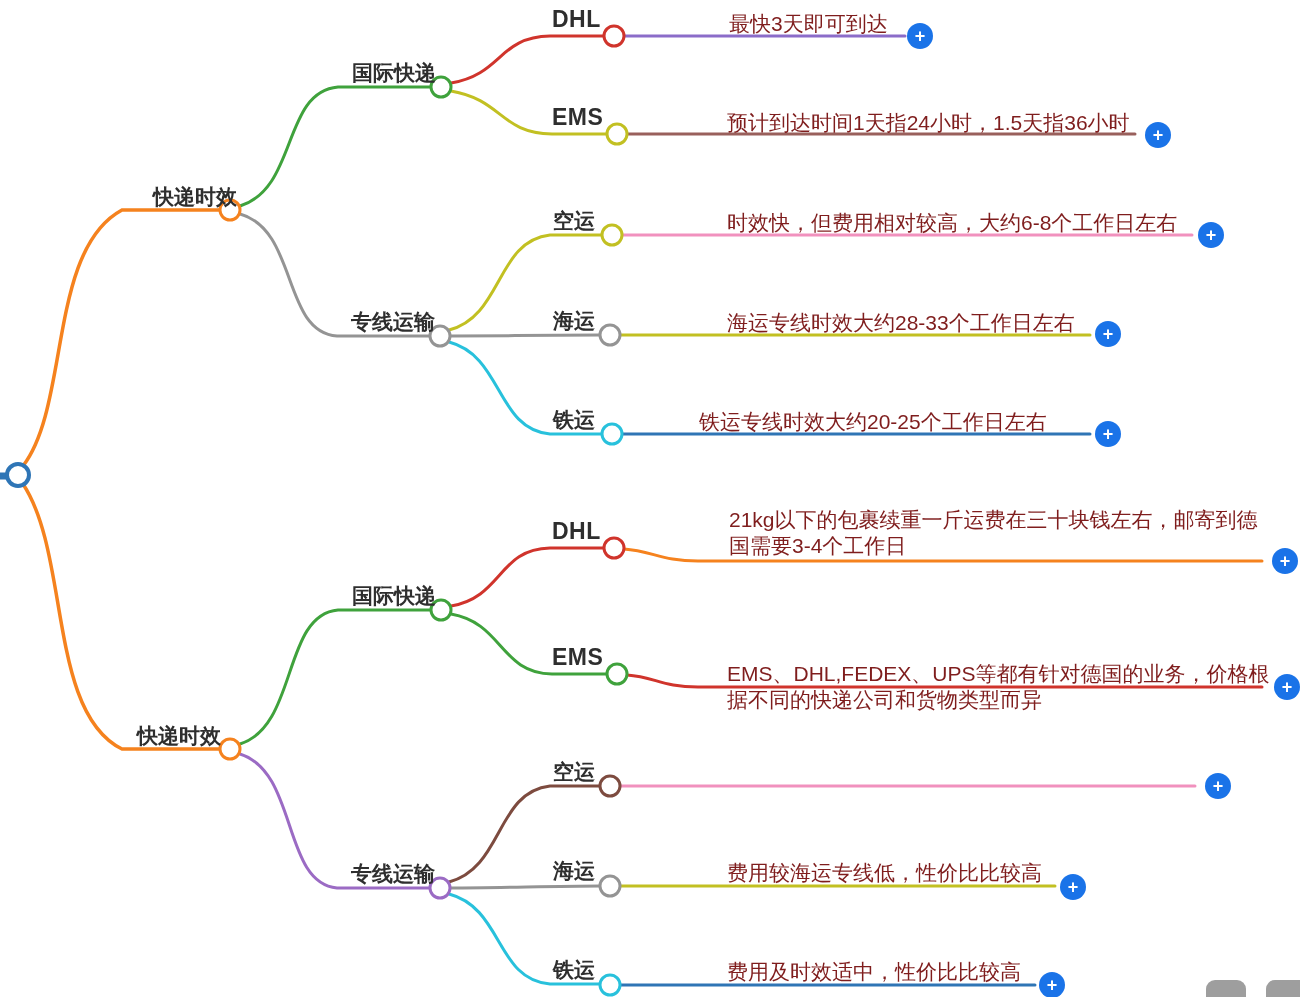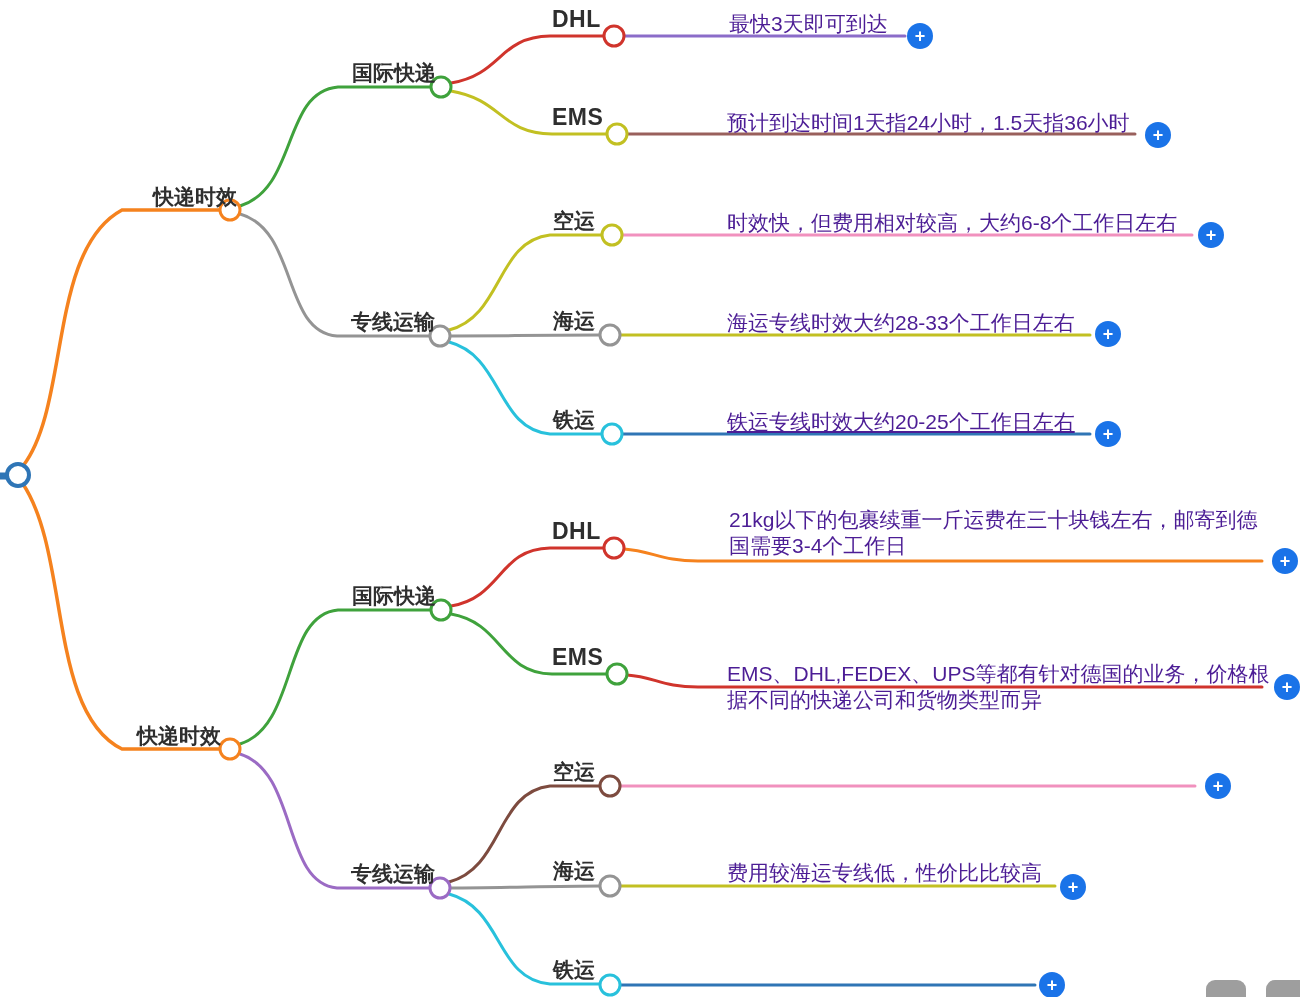--- a/index.html
+++ b/index.html
@@ -5,21 +5,21 @@
 <style>
   html,body{margin:0;padding:0;background:#fff;}
   body{width:1300px;height:997px;overflow:hidden;
        font-family:"Liberation Sans","DejaVu Sans",sans-serif;}
   #canvas{position:relative;width:1300px;height:997px;background:#ffffff;}
   #edges{position:absolute;left:0;top:0;}
   .node-label{position:absolute;font-weight:700;color:#2e2e2e;font-size:21px;
               white-space:nowrap;line-height:24px;}
   .node-label.centered{text-align:right;}
   .node-label.latin{font-size:23px;letter-spacing:0.5px;}
-  .leaf-text{position:absolute;color:#4c1d95;font-size:21px;line-height:26px;
+  .leaf-text{position:absolute;color:#7f1d1d;font-size:21px;line-height:26px;
              white-space:nowrap;}
   .leaf-text.wrap{white-space:normal;}
   .add-btn{position:absolute;width:26px;height:26px;border-radius:50%;
            background:#1A73E8;color:#fff;display:flex;align-items:center;
            justify-content:center;font-size:18px;font-weight:700;cursor:pointer;
            line-height:1;user-select:none;}
   .gray-btn{position:absolute;width:40px;height:36px;border-radius:9px;
             background:#9e9e9e;cursor:pointer;}
 </style>
 </head>
@@ -102,25 +102,26 @@
   <div class="node-label latin" style="left:552px;top:519px;">DHL</div>
   <div class="node-label latin" style="left:552px;top:645px;">EMS</div>
   <div class="node-label" style="left:553px;top:760px;">空运</div>
   <div class="node-label" style="left:553px;top:859px;">海运</div>
   <div class="node-label" style="left:553px;top:958px;">铁运</div>
 
   <div class="leaf-text" style="left:729px;top:11px;">最快3天即可到达</div>
   <div class="leaf-text" style="left:727px;top:110px;">预计到达时间1天指24小时，1.5天指36小时</div>
   <div class="leaf-text" style="left:727px;top:210px;">时效快，但费用相对较高，大约6-8个工作日左右</div>
   <div class="leaf-text" style="left:727px;top:310px;">海运专线时效大约28-33个工作日左右</div>
-  <div class="leaf-text" style="left:727px;top:409px;text-decoration:underline;">铁运专线时效大约20-25个工作日左右</div>
+  <div class="leaf-text" style="left:699px;top:409px;">铁运专线时效大约20-25个工作日左右</div>
 
   <div class="leaf-text wrap" style="left:729px;top:507px;width:538px;">21kg以下的包裹续重一斤运费在三十块钱左右，邮寄到德国需要3-4个工作日</div>
   <div class="leaf-text wrap" style="left:727px;top:634px;width:545px;margin-top:27px;">EMS、DHL,FEDEX、UPS等都有针对德国的业务，价格根据不同的快递公司和货物类型而异</div>
   <div class="leaf-text" style="left:727px;top:860px;">费用较海运专线低，性价比比较高</div>
+  <div class="leaf-text" style="left:727px;top:959px;">费用及时效适中，性价比比较高</div>
 
   <div class="add-btn" style="left:907px;top:23px;">
       <span>+</span>
     </div>
   <div class="add-btn" style="left:1145px;top:122px;">
       <span>+</span>
     </div>
   <div class="add-btn" style="left:1198px;top:222px;">
       <span>+</span>
     </div>

